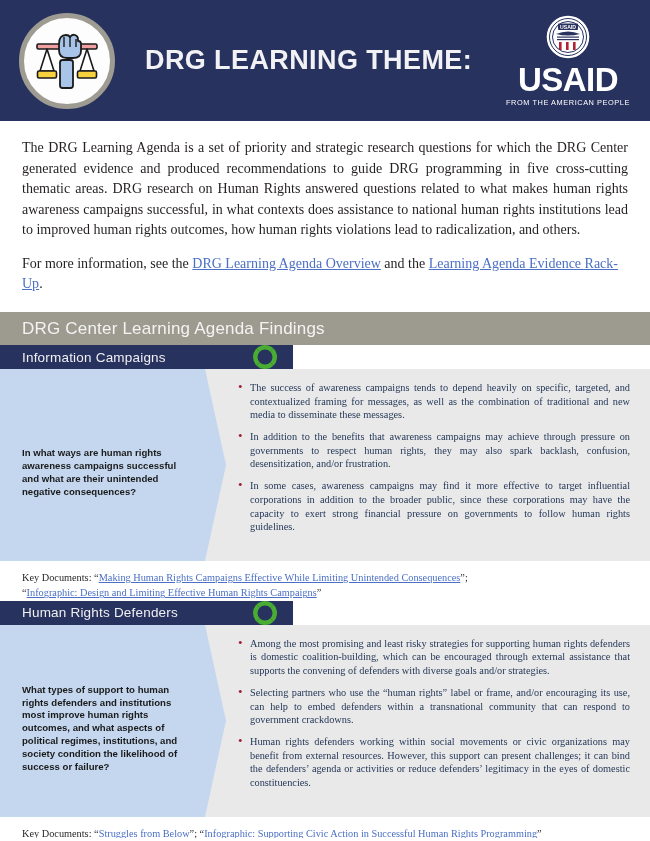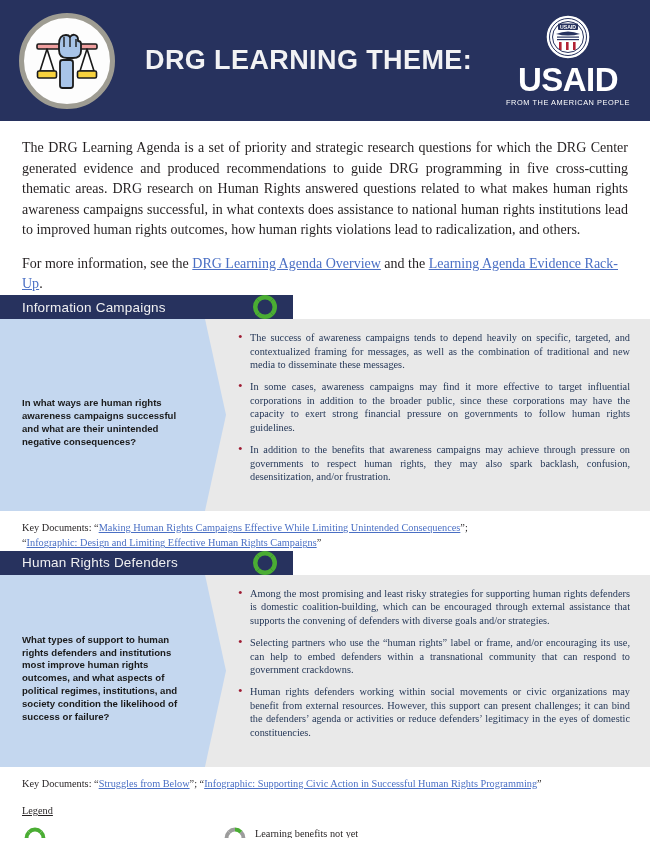--- a/index.html
+++ b/index.html
@@ -238,20 +238,23 @@
       <div class="usaid-word">USAID</div>
       <div class="usaid-tag">FROM THE AMERICAN PEOPLE</div>
     </div>
   </div>
 
   <div class="intro">
     <p>The DRG Learning Agenda is a set of priority and strategic research questions for which the DRG Center generated evidence and produced recommendations to guide DRG programming in five cross-cutting thematic areas. DRG research on Human Rights answered questions related to what makes human rights awareness campaigns successful, in what contexts does assistance to national human rights institutions lead to improved human rights outcomes, how human rights violations lead to radicalization, and others.</p>
     <p class="second"><span>For more information, see the </span><a class="doclink" href="#">DRG Learning Agenda Overview</a><span> and the </span><a class="doclink" href="#">Learning Agenda Evidence Rack-Up</a><span>.</span></p>
   </div>
 
+  <div class="findings-bar">
+    <span>DRG Center Learning Agenda Findings</span>
+  </div>
 
   <div class="section">
     <div class="section-head">
       <span class="sh-label">Information Campaigns</span>
       <span class="sh-icon">
         <svg width="30" height="30" viewBox="0 0 30 30" aria-hidden="true">
           <g fill="#4aad33">
             <path d="M15 3 a12 12 0 0 1 8.49 3.51 l-3.18 3.18 A7.5 7.5 0 0 0 15 7.5 Z"></path>
             <path d="M23.49 6.51 A12 12 0 0 1 27 15 l-4.5 0 a7.5 7.5 0 0 0 -2.19 -5.31 Z"></path>
             <path d="M27 15 a12 12 0 0 1 -3.51 8.49 l-3.18 -3.18 A7.5 7.5 0 0 0 22.5 15 Z"></path>
@@ -264,22 +267,22 @@
         </svg>
       </span>
     </div>
     <div class="section-body">
       <div class="q-panel">
         <div class="q-text">In what ways are human rights awareness campaigns successful and what are their unintended negative consequences?</div>
       </div>
       <div class="b-panel">
         <ul class="bullets">
           <li>The success of awareness campaigns tends to depend heavily on specific, targeted, and contextualized framing for messages, as well as the combination of traditional and new media to disseminate these messages.</li>
+          <li>In addition to the benefits that awareness campaigns may achieve through pressure on governments to respect human rights, they may also spark backlash, confusion, desensitization, and/or frustration.</li>
           <li>In some cases, awareness campaigns may find it more effective to target influential corporations in addition to the broader public, since these corporations may have the capacity to exert strong financial pressure on governments to follow human rights guidelines.</li>
-          <li>In addition to the benefits that awareness campaigns may achieve through pressure on governments to respect human rights, they may also spark backlash, confusion, desensitization, and/or frustration.</li>
         </ul>
       </div>
     </div>
     <div class="keydocs"><span>Key Documents: </span>“<a class="doclink" href="#">Making Human Rights Campaigns Effective While Limiting Unintended Consequences</a>”;<br>“<a class="doclink" href="#">Infographic: Design and Limiting Effective Human Rights Campaigns</a>”</div>
   </div>
 
   <div class="section">
     <div class="section-head">
       <span class="sh-label">Human Rights Defenders</span>
       <span class="sh-icon">

